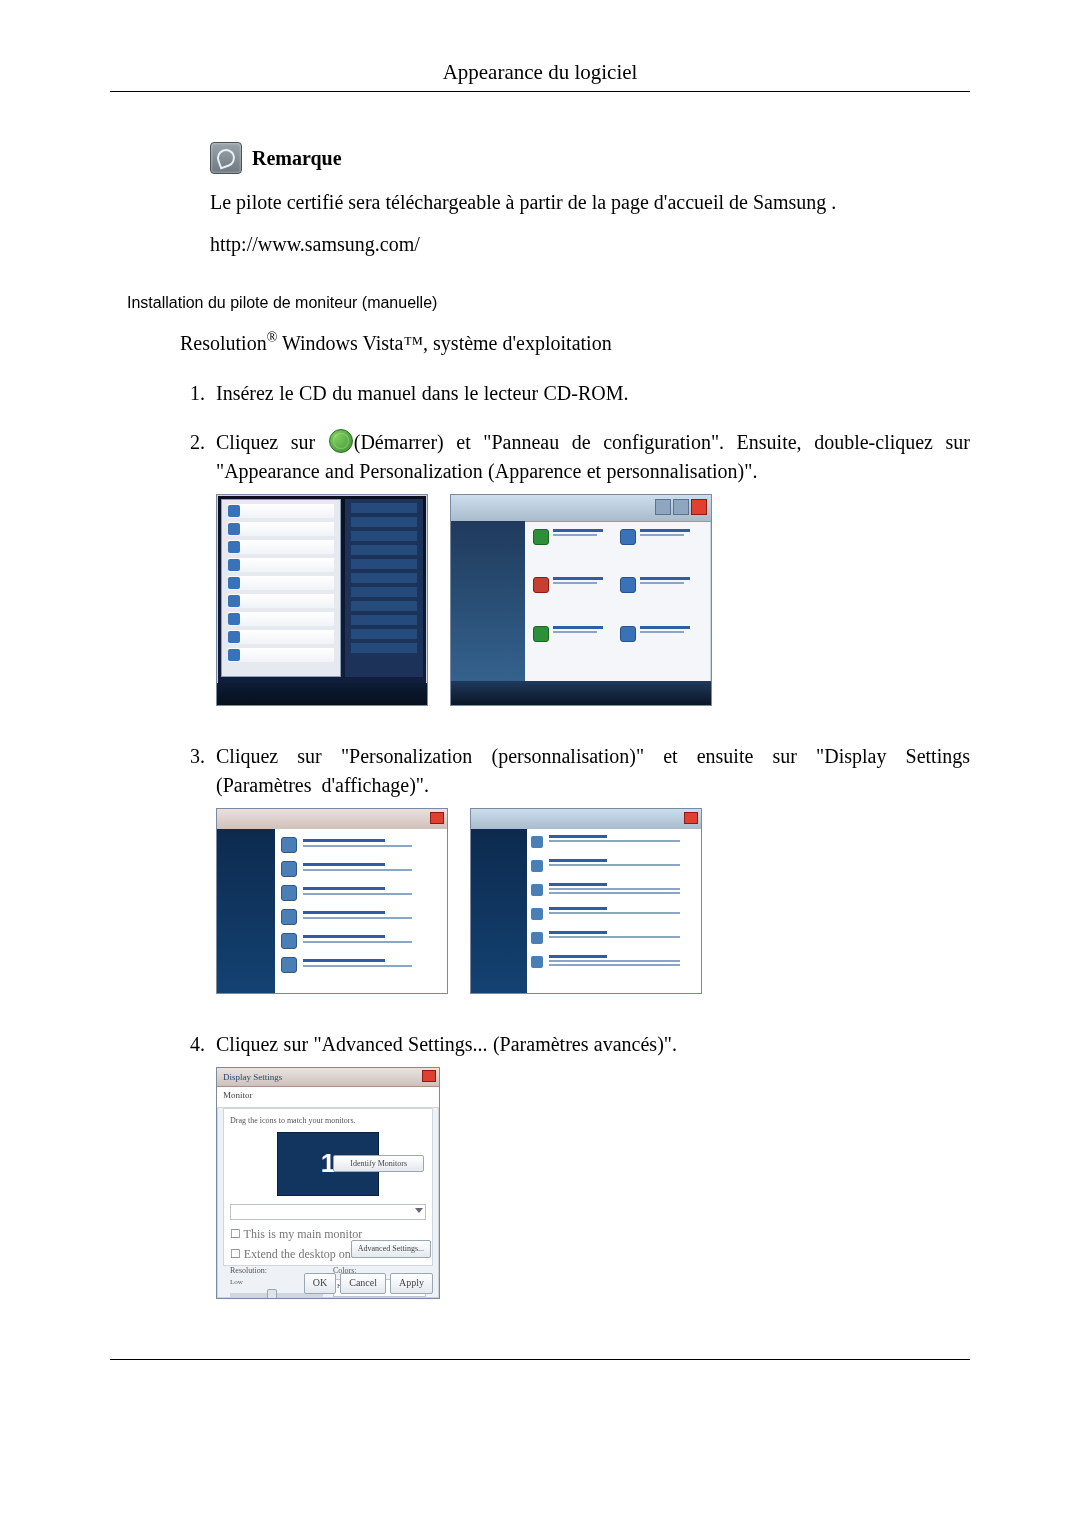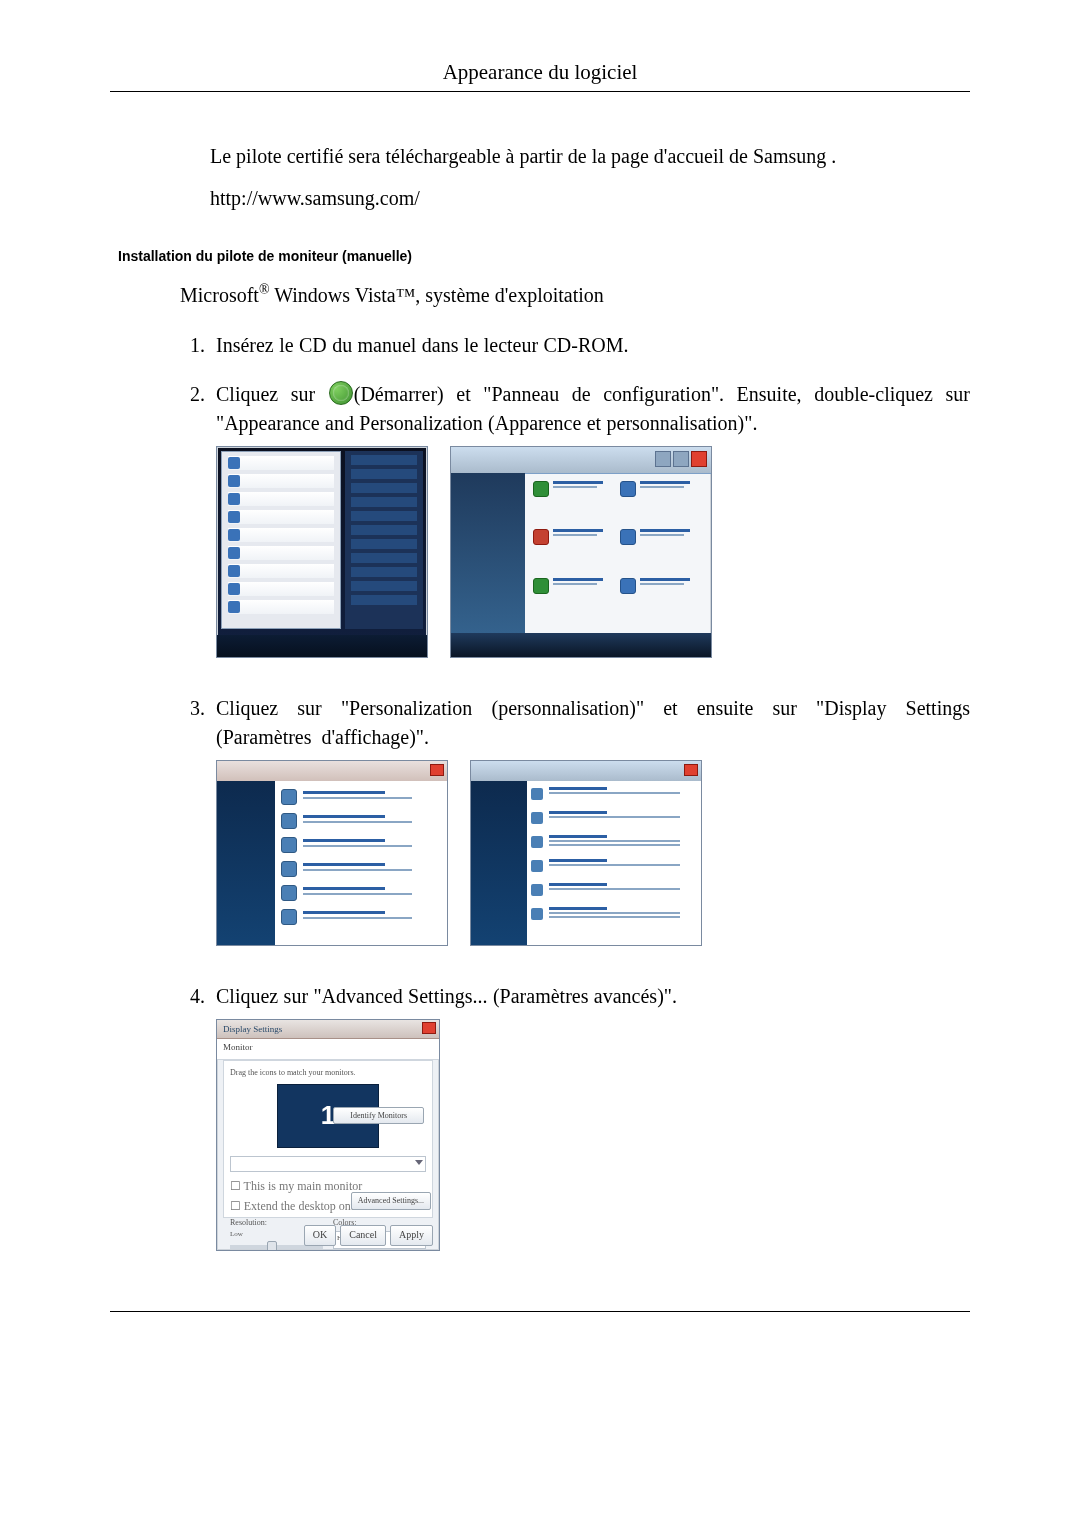--- a/index.html
+++ b/index.html
@@ -57,23 +57,23 @@
     font-weight: bold;
     font-size: 20px;
   }
   .para {
     font-size: 20px;
     line-height: 1.4;
     margin: 0 0 14px 0;
   }
   .section-heading {
     font-family: Arial, Helvetica, sans-serif;
-    font-weight: bold;
-    font-size: 14px;
-    margin: 36px 0 18px 8px;
+    font-weight: normal;
+    font-size: 16px;
+    margin: 36px 0 18px 17px;
   }
   .subline {
     margin-left: 70px;
     font-size: 20px;
     margin-bottom: 24px;
   }
   ol.steps {
     margin: 0 0 0 70px;
     padding-left: 30px;
     font-size: 20px;
@@ -233,28 +233,32 @@
   sup{font-size:0.7em;}
 </style>
 </head>
 <body>
 
 <div class="page">
 
   <div class="header-title">Appearance du logiciel</div>
 
   <div class="remark-block">
+    <div class="remark-head">
+      <span class="remark-icon"></span>
+      <span class="remark-label">Remarque</span>
+    </div>
     <p class="para">Le pilote certifié sera téléchargeable à partir de la page d'accueil de Samsung .</p>
     <p class="para">http://www.samsung.com/</p>
   </div>
 
   <div class="section-heading">Installation du pilote de moniteur (manuelle)</div>
 
   <div class="subline">
-    <span>Microsoft</span><sup>®</sup><span> Windows Vista™, système d'exploitation</span>
+    <span>Resolution</span><sup>®</sup><span> Windows Vista™, système d'exploitation</span>
   </div>
 
   <ol class="steps">
 
     <li>
       <span class="step-container">Insérez le CD du manuel dans le lecteur CD-ROM.</span>
     </li>
 
     <li>
       <span class="step-container">

